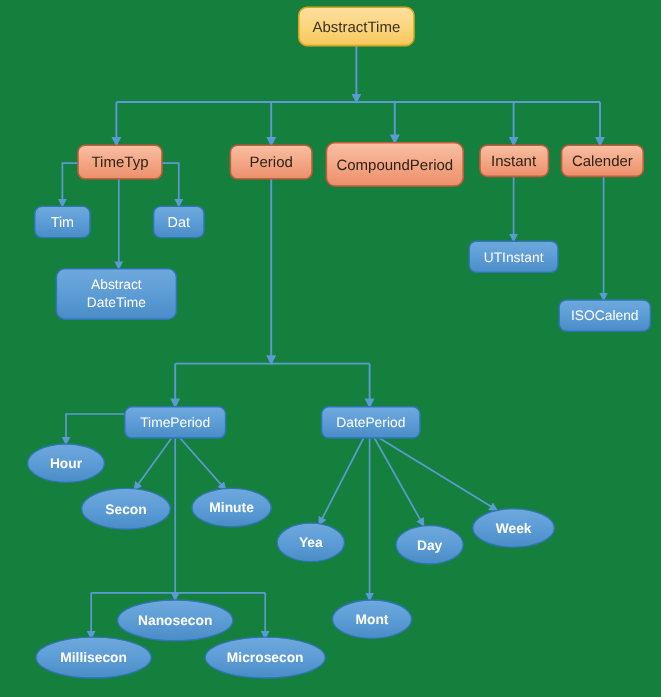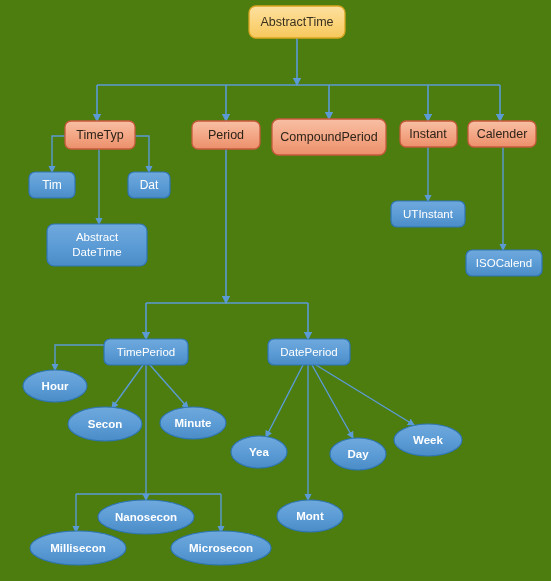--- a/index.html
+++ b/index.html
@@ -10,21 +10,21 @@
   body {
     width: 551px;
     height: 581px;
     font-family: "Liberation Sans", sans-serif;
     overflow: hidden;
   }
   #diagram-root {
     position: relative;
     width: 551px;
     height: 581px;
-    background: #4d7c0f;
+    background: #15803d;
   }
   svg#diagram-svg {
     position: absolute;
     left: 0;
     top: 0;
     width: 551px;
     height: 581px;
     display: block;
   }
   .node-label {

